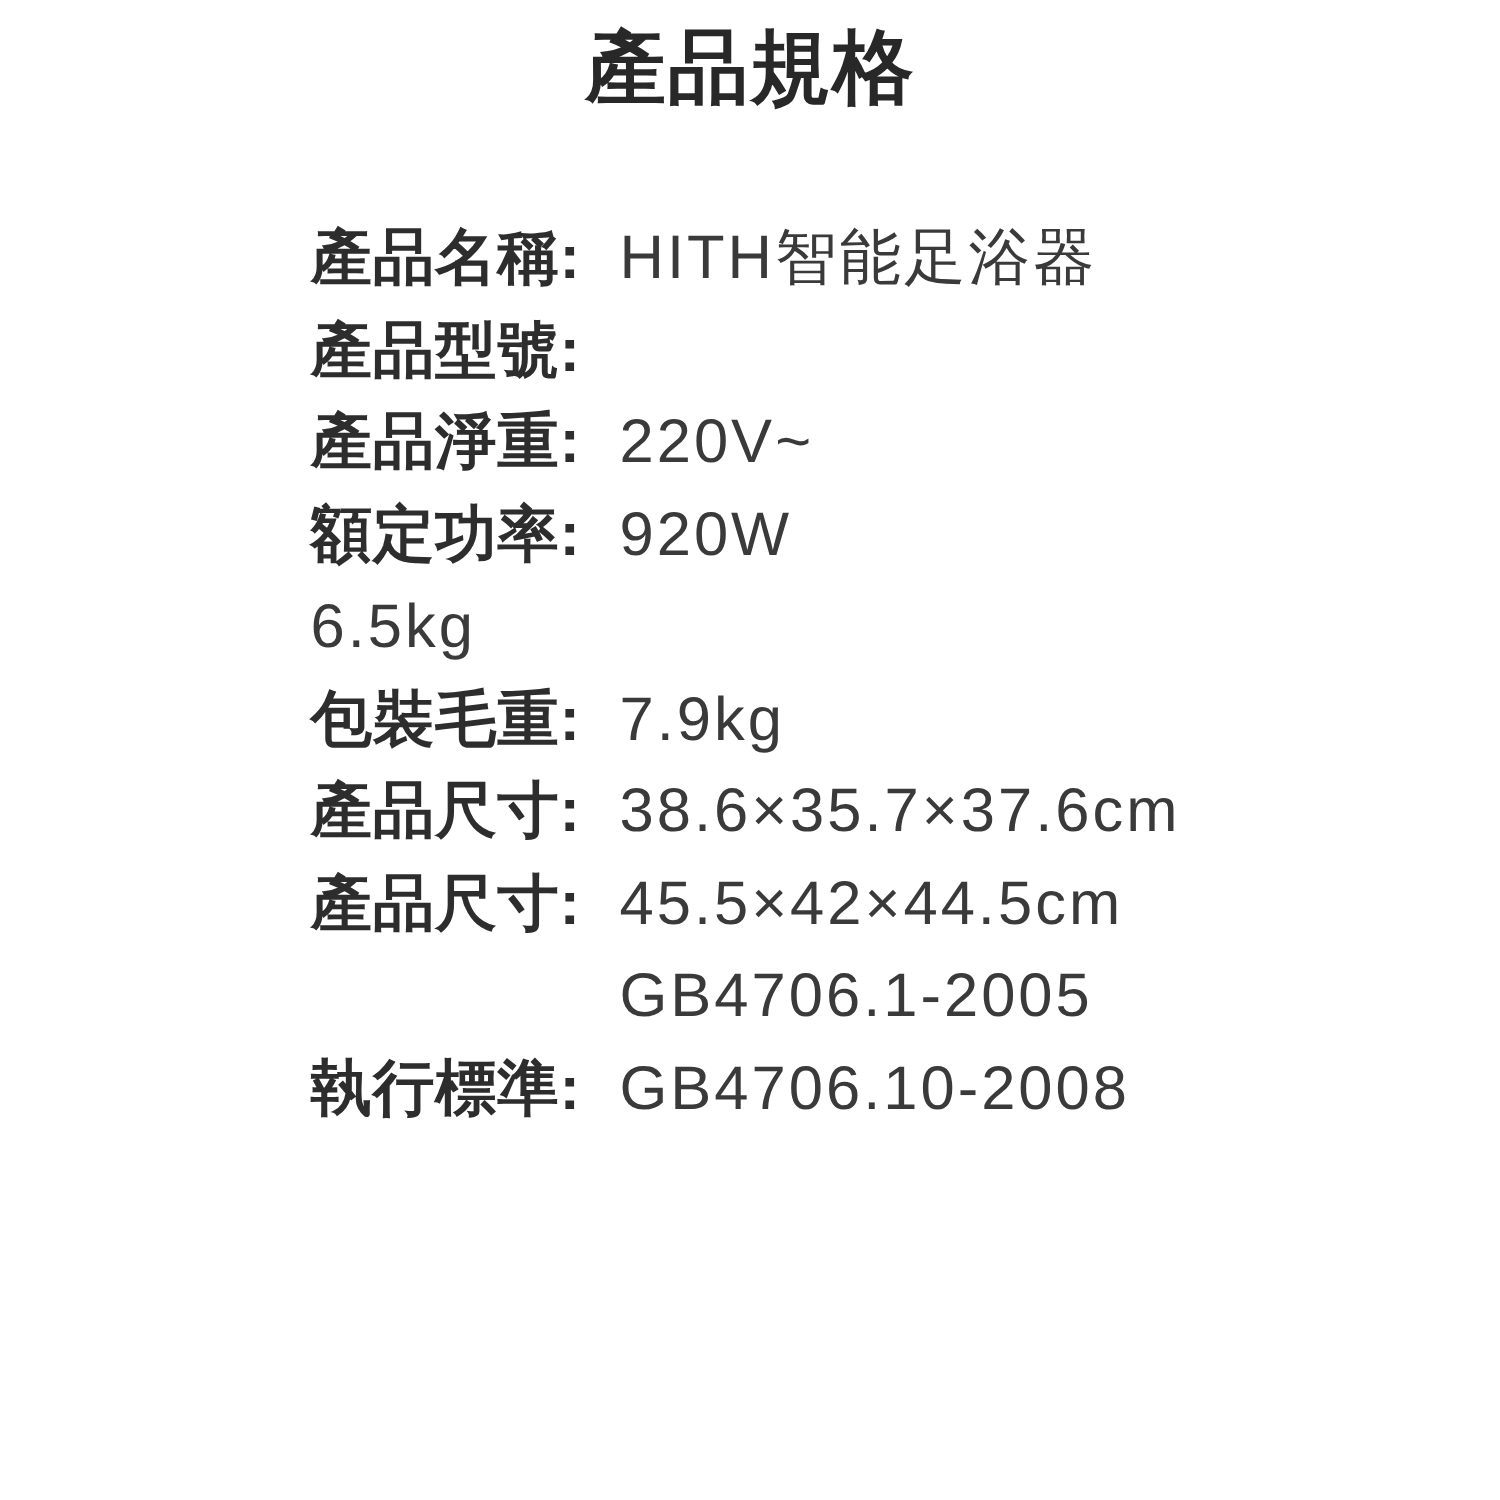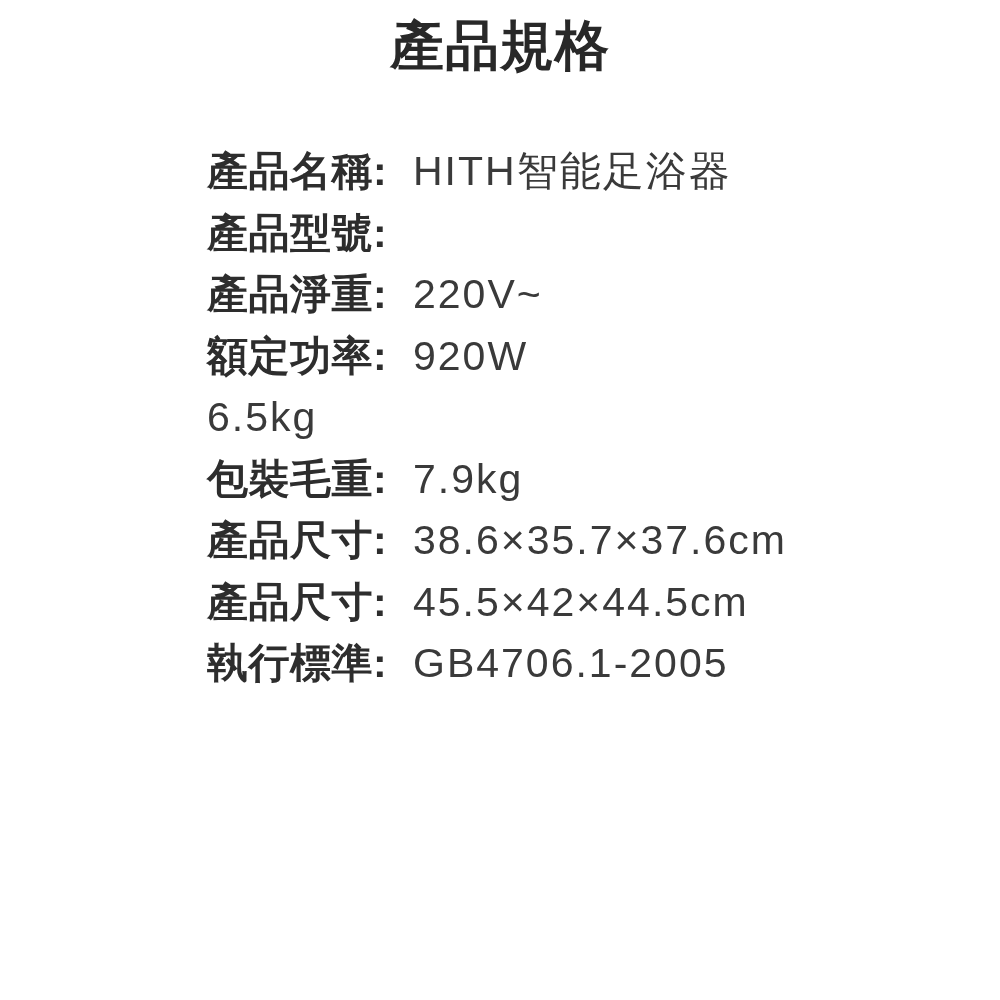--- a/index.html
+++ b/index.html
@@ -115,16 +115,17 @@
     <div class="label">產品尺寸:</div>
     <div class="value">
           <div class="value-line">45.5×42×44.5cm</div>
         </div>
   </div>
 
   <div class="row">
     <div class="label">執行標準:</div>
     <div class="value">
           <div class="value-line">GB4706.1-2005</div>
+          <div class="value-line">GB4706.10-2008</div>
         </div>
   </div>
 </div>
 </div>
 
 </body></html>

